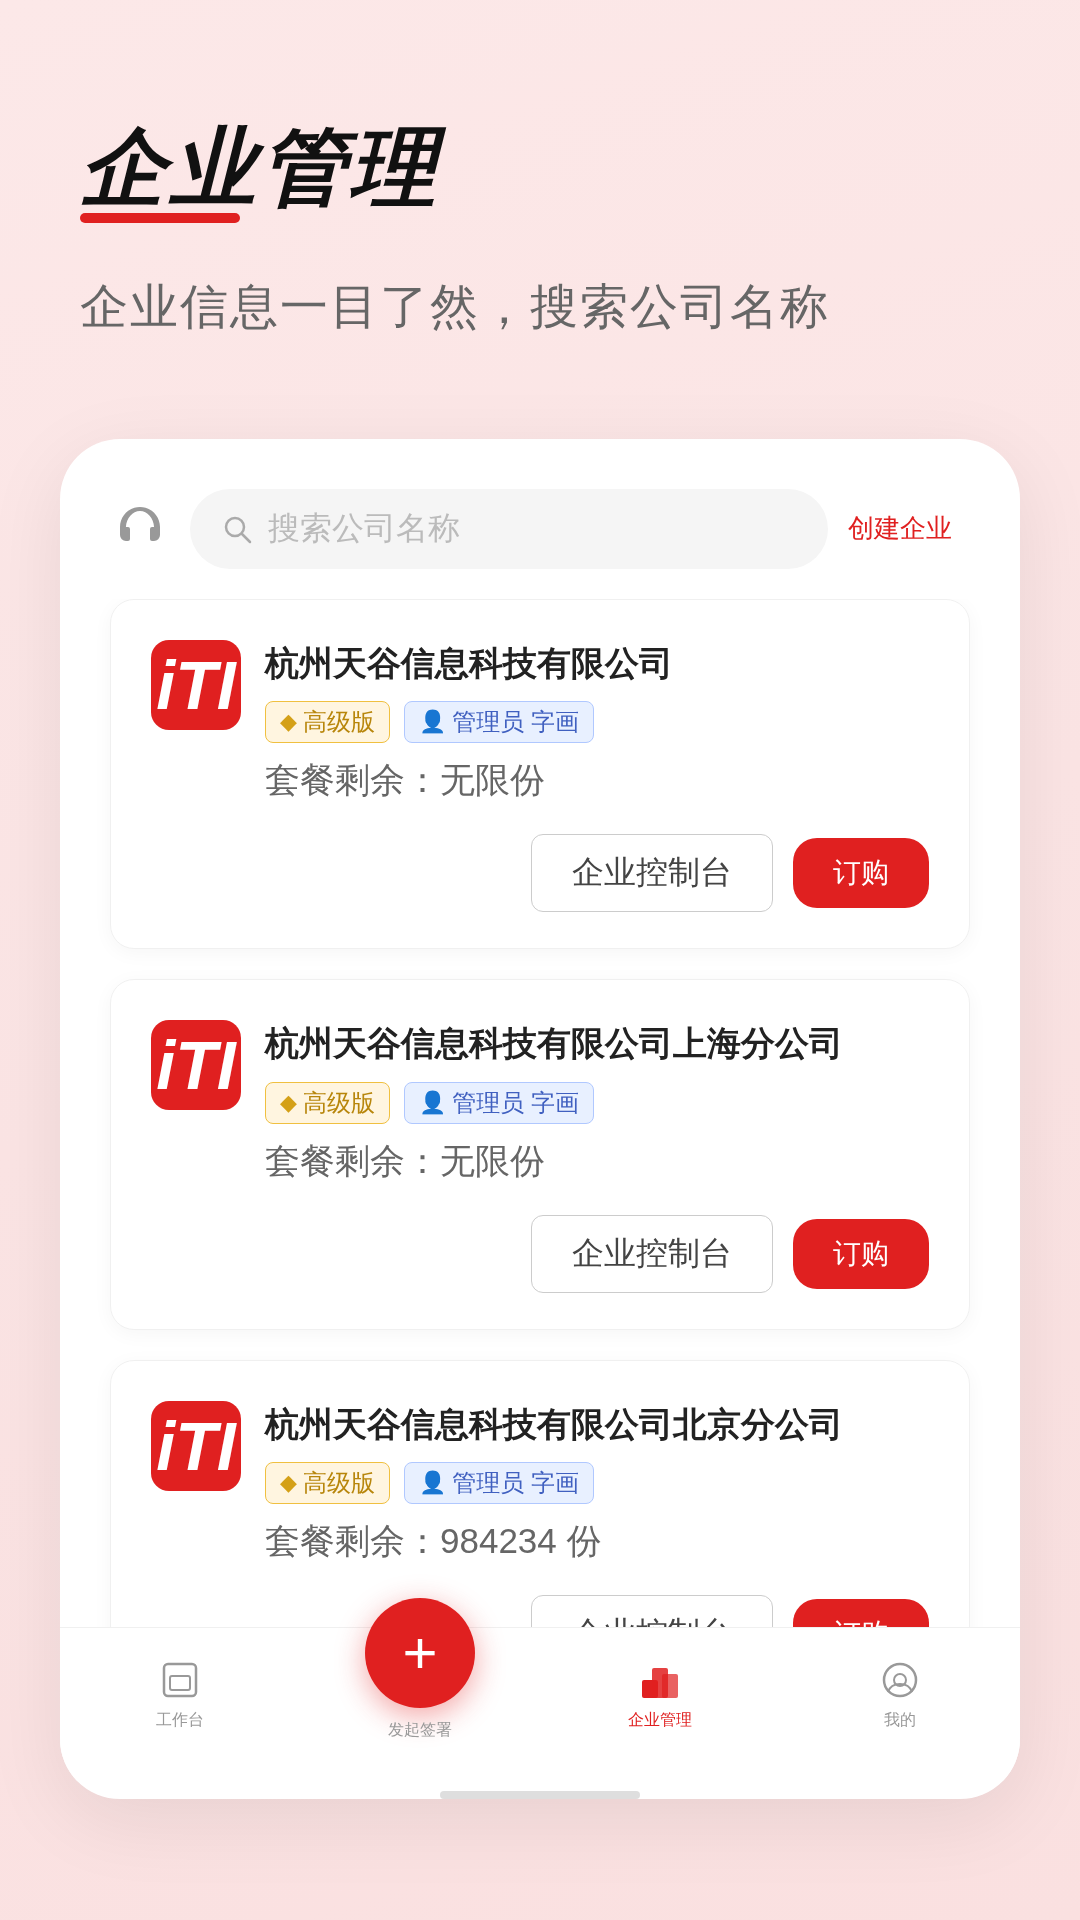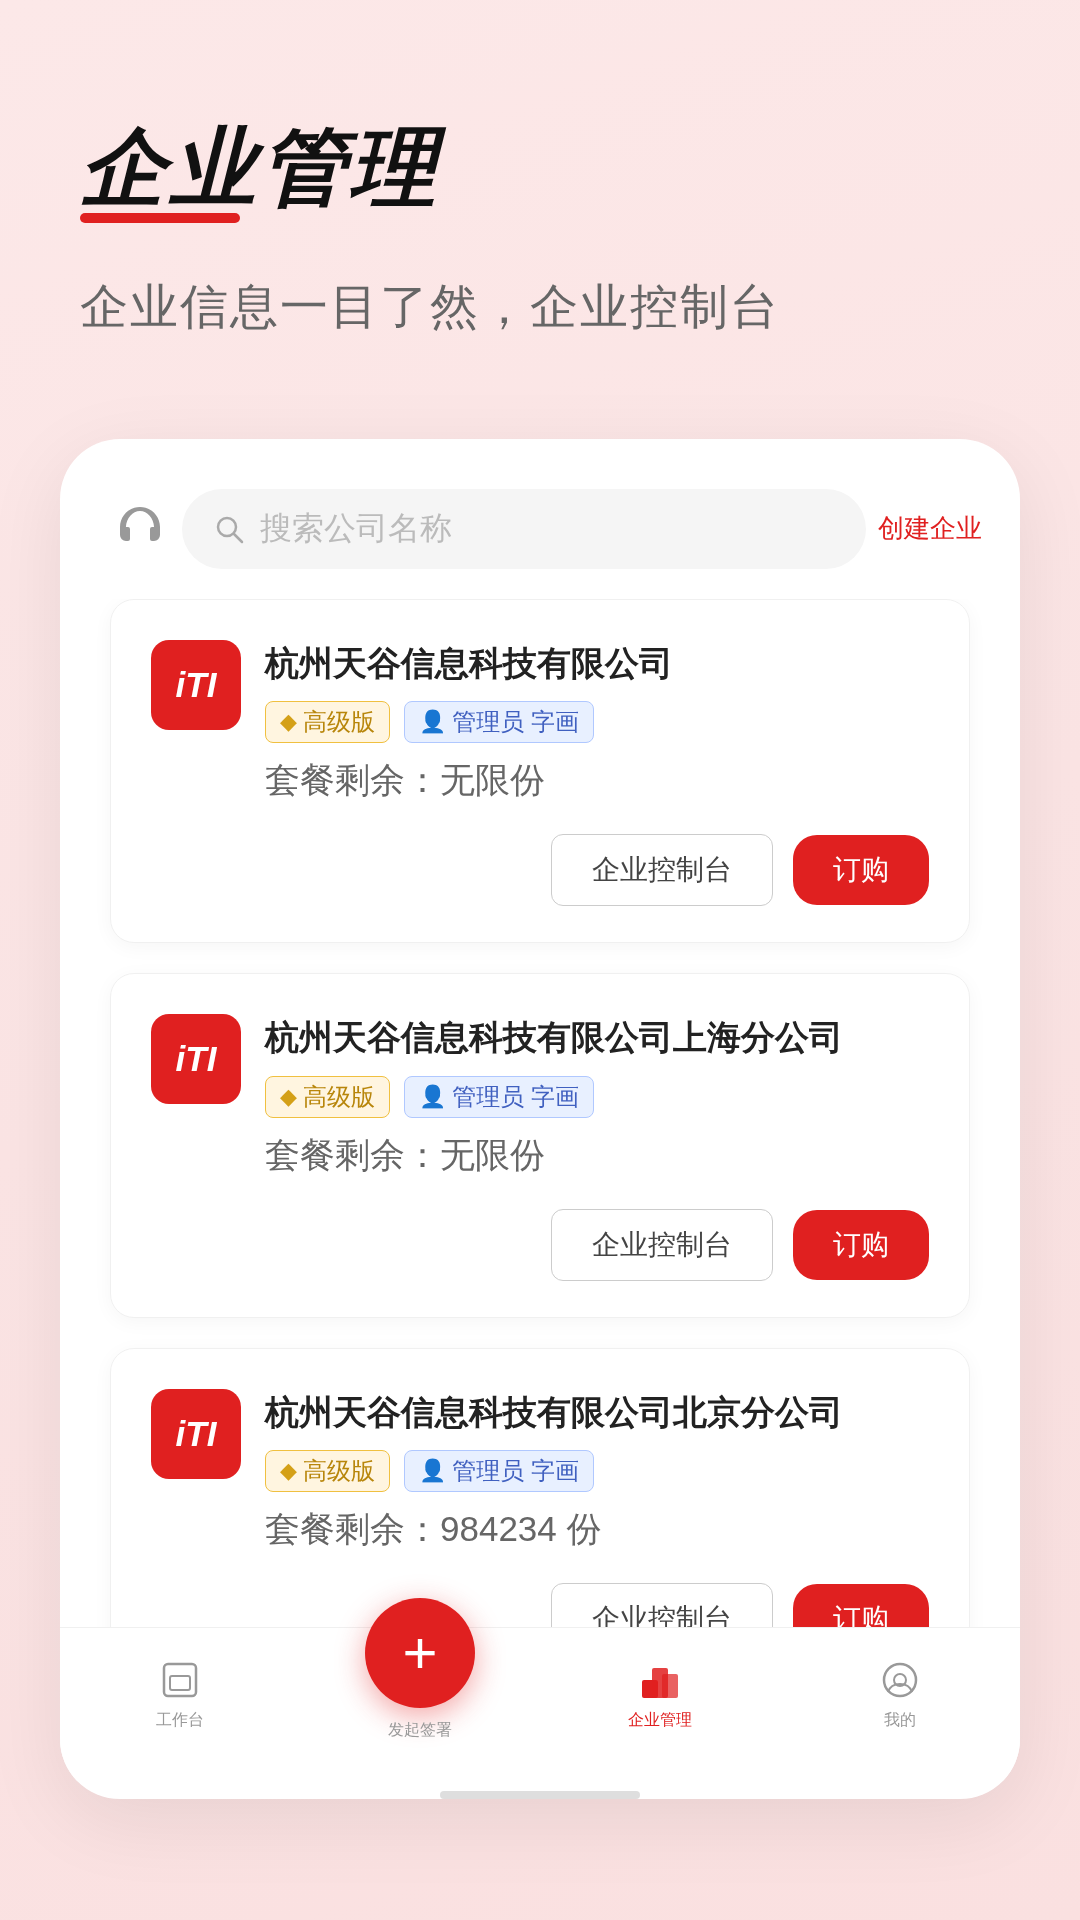--- a/index.html
+++ b/index.html
@@ -64,22 +64,22 @@
       overflow: hidden;
       height: 1360px;
       display: flex;
       flex-direction: column;
     }
 
     
     .search-area {
       display: flex;
       align-items: center;
-      padding: 50px 38px 30px 50px;
-      gap: 12px;
+      padding: 50px 68px 30px 50px;
+      gap: 20px;
     }
 
     .headset-icon {
       width: 60px;
       height: 60px;
       flex-shrink: 0;
       color: #999;
     }
 
     .search-box {
@@ -138,21 +138,21 @@
       background: #e02020;
       border-radius: 18px;
       display: flex;
       align-items: center;
       justify-content: center;
       flex-shrink: 0;
     }
 
     .logo-letter {
       color: #fff;
-      font-size: 35px;
+      font-size: 68px;
       font-weight: 700;
       font-style: italic;
     }
 
     .company-info {
       flex: 1;
     }
 
     .company-name {
       font-size: 34px;
@@ -215,21 +215,21 @@
       justify-content: flex-end;
       align-items: center;
       gap: 20px;
       margin-top: 30px;
     }
 
     .btn-control {
       border: 1.5px solid #ccc;
       border-radius: 12px;
       padding: 16px 40px;
-      font-size: 28px;
+      font-size: 32px;
       color: #444;
       background: #fff;
       cursor: pointer;
     }
 
     .btn-order {
       background: #e02020;
       border-radius: 24px;
       padding: 16px 40px;
       font-size: 28px;
@@ -308,21 +308,21 @@
 </head>
 <body>
 
 <div class="page-bg">
 
   <div class="header">
     <div class="title-wrapper">
       <div class="main-title">企业管理</div>
       <div class="title-underline"></div>
     </div>
-    <div class="subtitle">企业信息一目了然，企业控制台</div>
+    <div class="subtitle">企业信息一目了然，搜索公司名称</div>
   </div>
 
   <div class="phone-card">
 
     <div class="search-area">
       <div class="headset-icon">
         <svg width="60" height="60" viewBox="0 0 60 60" fill="none">
           <path d="M30 8C18.95 8 10 16.95 10 28v8a6 6 0 0 0 6 6h2a2 2 0 0 0 2-2V30a2 2 0 0 0-2-2h-2.08C16.46 19.16 22.54 12 30 12s13.54 7.16 14.08 16H42a2 2 0 0 0-2 2v10a2 2 0 0 0 2 2h2a6 6 0 0 0 6-6v-8C50 16.95 41.05 8 30 8z" fill="#999"></path>
         </svg>
       </div>

